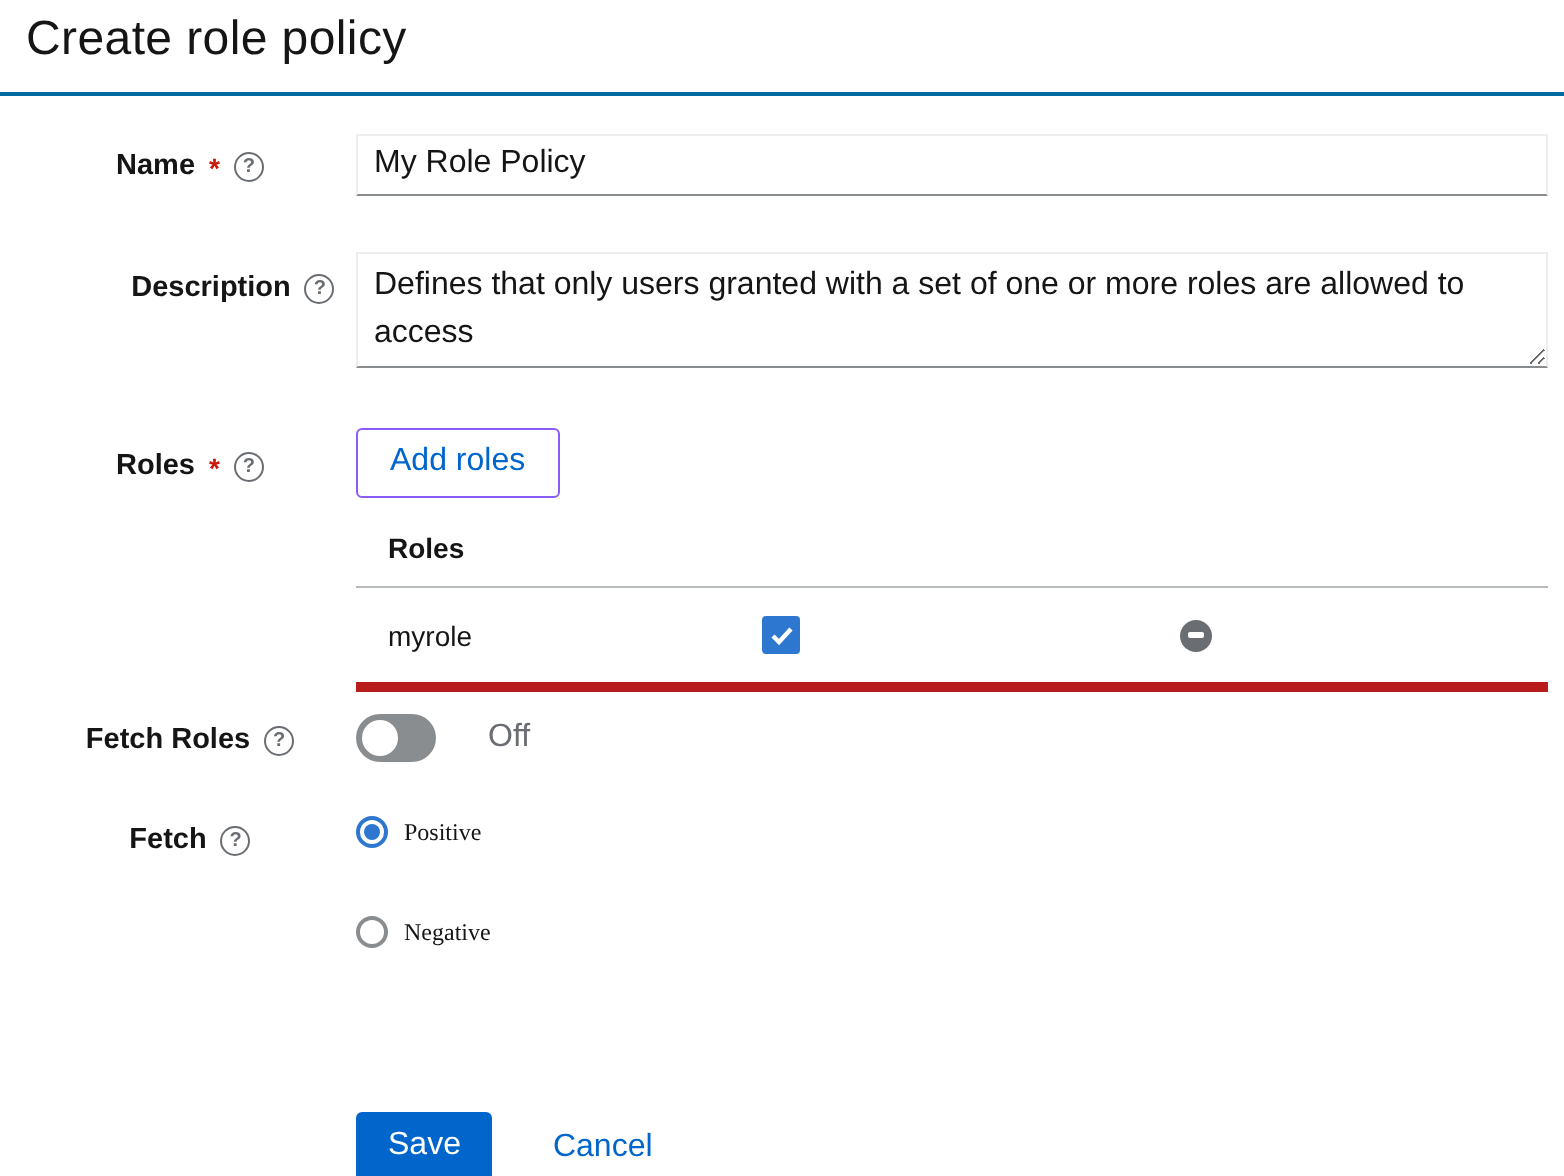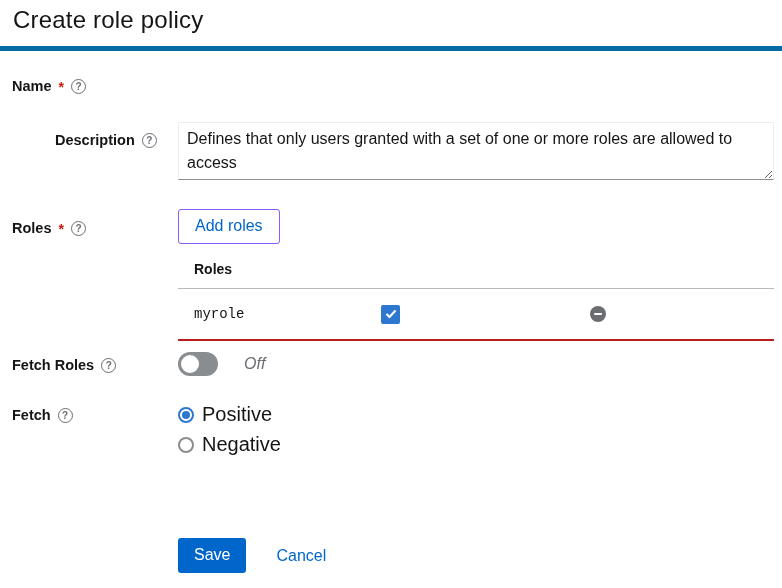--- a/index.html
+++ b/index.html
@@ -6,33 +6,33 @@
   html, body { background: #ffffff; }
   body {
     width: 782px; height: 588px; overflow: hidden;
     font-family: "Liberation Sans", sans-serif;
     color: #151515;
   }
 
   
   .page-header {
     padding: 4px 16px 11px 13px;
-    border-bottom: 5px solid #0369a1;
+    border-bottom: 2px solid #0369a1;
   }
   .page-title {
     font-size: 24px; line-height: 31px; font-weight: 500; color: #151515;
     letter-spacing: 0.2px;
   }
 
   
   .form { padding: 19px 8px 0 12px; }
   .frow { display: grid; grid-template-columns: 166px minmax(0, 1fr); }
   .flabel {
     display: flex; align-items: flex-start; gap: 7px;
-    font-size: 14.5px; font-weight: 600; color: #151515;
+    font-size: 14.5px; font-weight: 600; color: #151515; justify-content: center;
   }
   .asterisk { color: #c9190b; font-size: 14px; line-height: 1; margin-top: 2px; }
   .help-icon {
     width: 15px; height: 15px; border: 1px solid #6a6e73; border-radius: 50%;
     color: #6a6e73; font-size: 10px; font-weight: 700; line-height: 1;
     display: inline-flex; align-items: center; justify-content: center;
     margin-top: 1px; flex: 0 0 auto; cursor: pointer;
   }
 
   .pad-name  { padding-top: 8px; }
@@ -86,21 +86,21 @@
   
   .roles-table { margin-top: 11px; }
   .t-head, .t-row {
     display: grid; grid-template-columns: 200px 212px 1fr; align-items: center;
   }
   .t-head { border-bottom: 1px solid #b8bbbe; }
   .t-head .th {
     font-size: 14px; font-weight: 700; color: #151515;
     padding: 6px 8px 11px 16px;
   }
-  .t-row { height: 52px; border-bottom: 2px solid #b91c1c; font-family: Liberation Mono, monospace; }
+  .t-row { height: 52px; border-bottom: 5px solid #b91c1c; }
   .td-role { font-size: 14px; color: #151515; padding-left: 16px; }
   .checkbox {
     width: 19px; height: 19px; border-radius: 2px; background: #2e77d0;
     display: flex; align-items: center; justify-content: center;
     margin-left: 3px; cursor: pointer;
   }
   .minus-btn {
     width: 16px; height: 16px; border-radius: 50%; background: #6a6e73;
     display: flex; align-items: center; justify-content: center;
     border: none; cursor: pointer; padding: 0;
@@ -110,50 +110,53 @@
   
   .switch-wrap { display: flex; align-items: center; }
   .switch {
     width: 40px; height: 24px; border-radius: 12px; background: #8a8d90;
     position: relative; cursor: pointer; flex: 0 0 auto;
   }
   .switch .knob {
     position: absolute; left: 3px; top: 3px; width: 18px; height: 18px;
     border-radius: 50%; background: #ffffff;
   }
-  .switch-label { margin-left: 26px; font-size: 16px; color: #6a6e73; font-style: italic; }
+  .switch-label { margin-left: 26px; font-size: 16px; color: #6a6e73; }
 
   
   .radio-opt { display: flex; align-items: center; cursor: pointer; }
-  .radio-opt + .radio-opt { margin-top: 7px; }
+  .radio-opt + .radio-opt { margin-top: 34px; }
   .radio {
     width: 16px; height: 16px; border-radius: 50%; background: #fff;
     display: flex; align-items: center; justify-content: center; flex: 0 0 auto;
   }
   .radio.checked { border: 2px solid #2e77d0; }
   .radio.unchecked { border: 2px solid #8a8d90; }
   .radio .dot { width: 8px; height: 8px; border-radius: 50%; background: #2e77d0; }
-  .radio-label { margin-left: 8px; font-size: 20px; color: #151515; }
+  .radio-label { margin-left: 8px; font-size: 12px; color: #151515; font-family: Liberation Serif, serif; }
 
   .actions-cell { display: flex; align-items: center; }
 </style>
 </head>
 <body>
 
 <header class="page-header">
   <h1 class="page-title">Create role policy</h1>
 </header>
 
 <div class="form">
 
   <div class="frow">
     <div class="flabel pad-name">
       <span>Name</span>
       <span class="asterisk">*</span>
       <span class="help-icon">?</span>
+    </div>
+    <div>
+      <input class="text-input" type="text" value="My Role Policy" style="">
     </div>
   </div>
 
   <div class="frow row-desc">
     <div class="flabel pad-desc">
       <span>Description</span>
       <span class="help-icon">?</span>
     </div>
     <div>
       <textarea class="textarea-input" style="">Defines that only users granted with a set of one or more roles are allowed to access</textarea>

